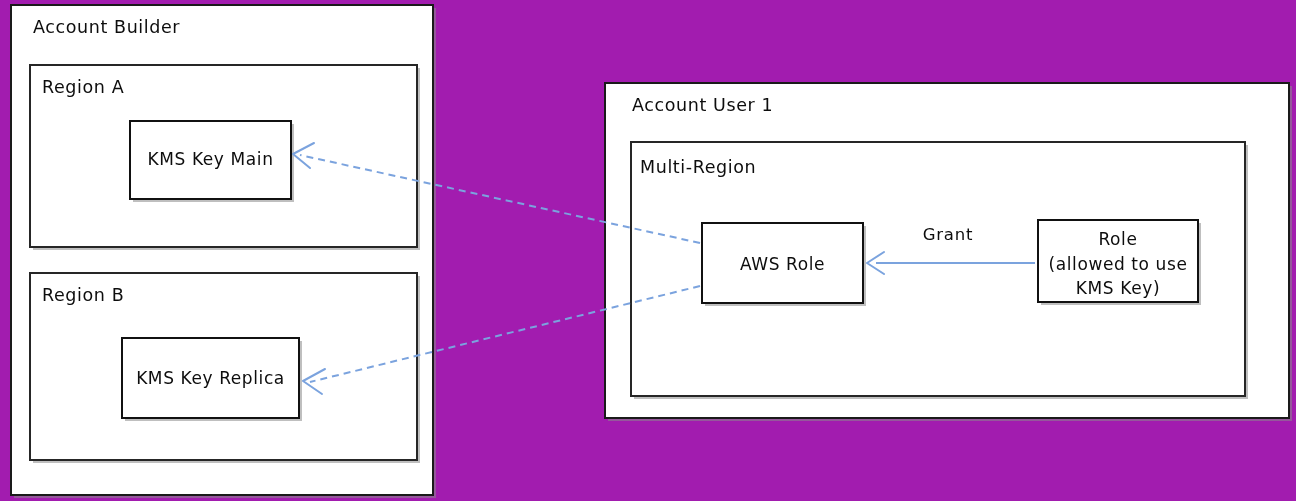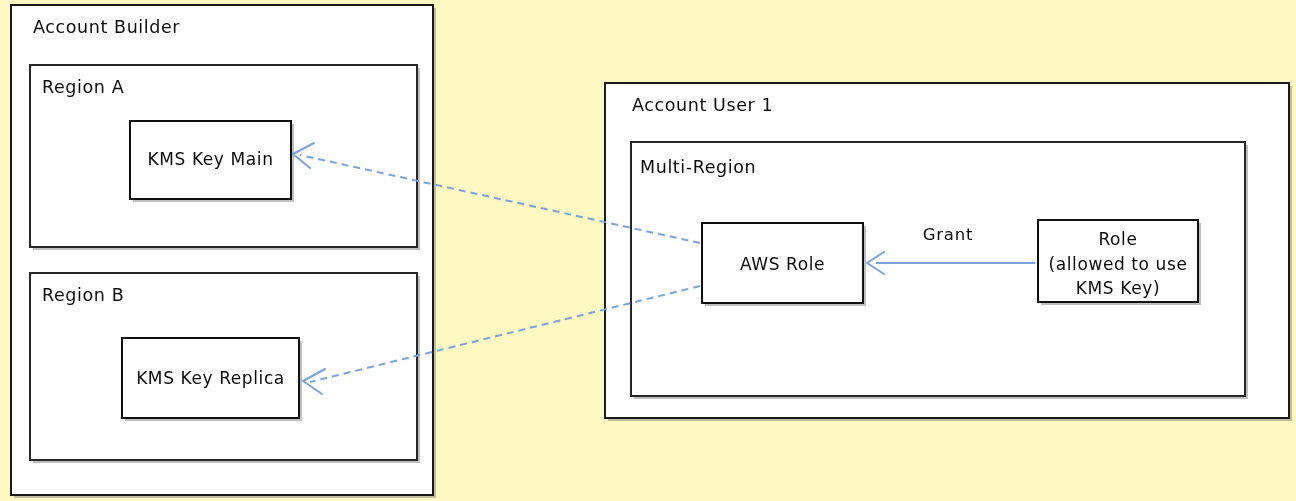--- a/index.html
+++ b/index.html
@@ -4,21 +4,21 @@
 <style>
   html, body {
     margin: 0;
     padding: 0;
     background: #000000;
   }
   #canvas {
     position: relative;
     width: 1296px;
     height: 501px;
-    background: #fef9c3;
+    background: #a21caf;
     overflow: hidden;
     font-family: "DejaVu Sans", sans-serif;
   }
   #diagram-svg {
     position: absolute;
     top: 0;
     left: 0;
     width: 1296px;
     height: 501px;
   }

